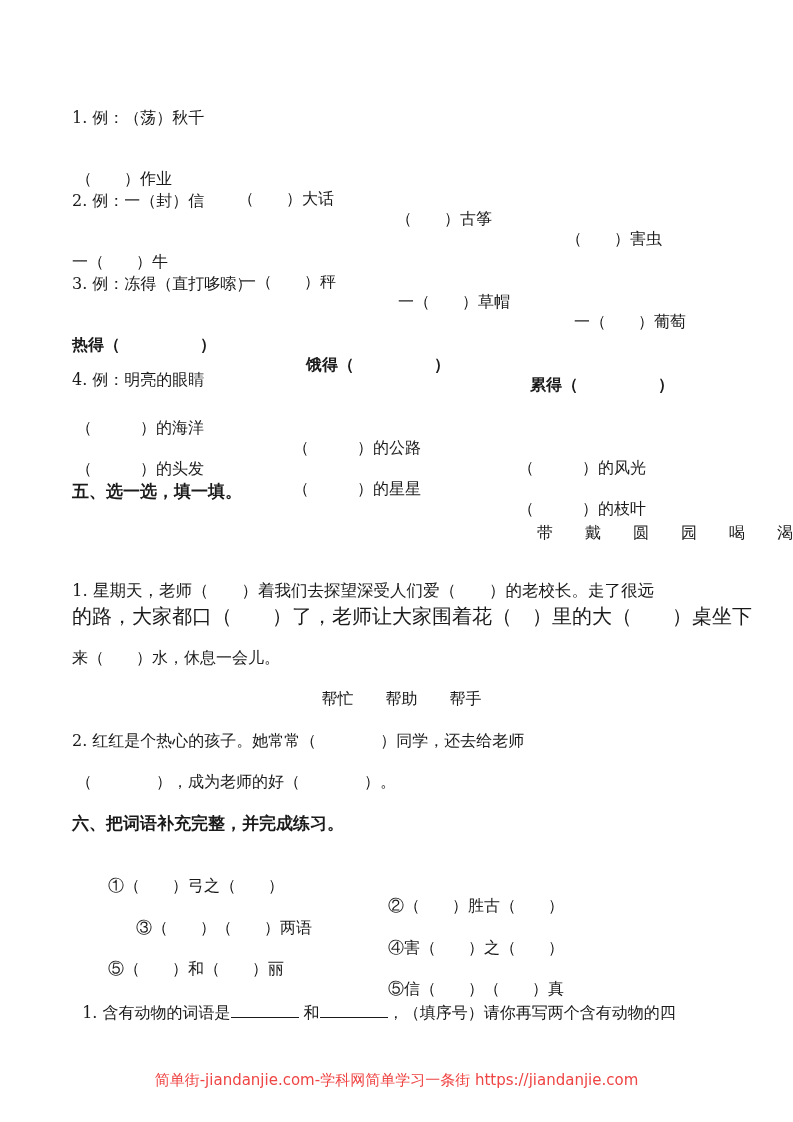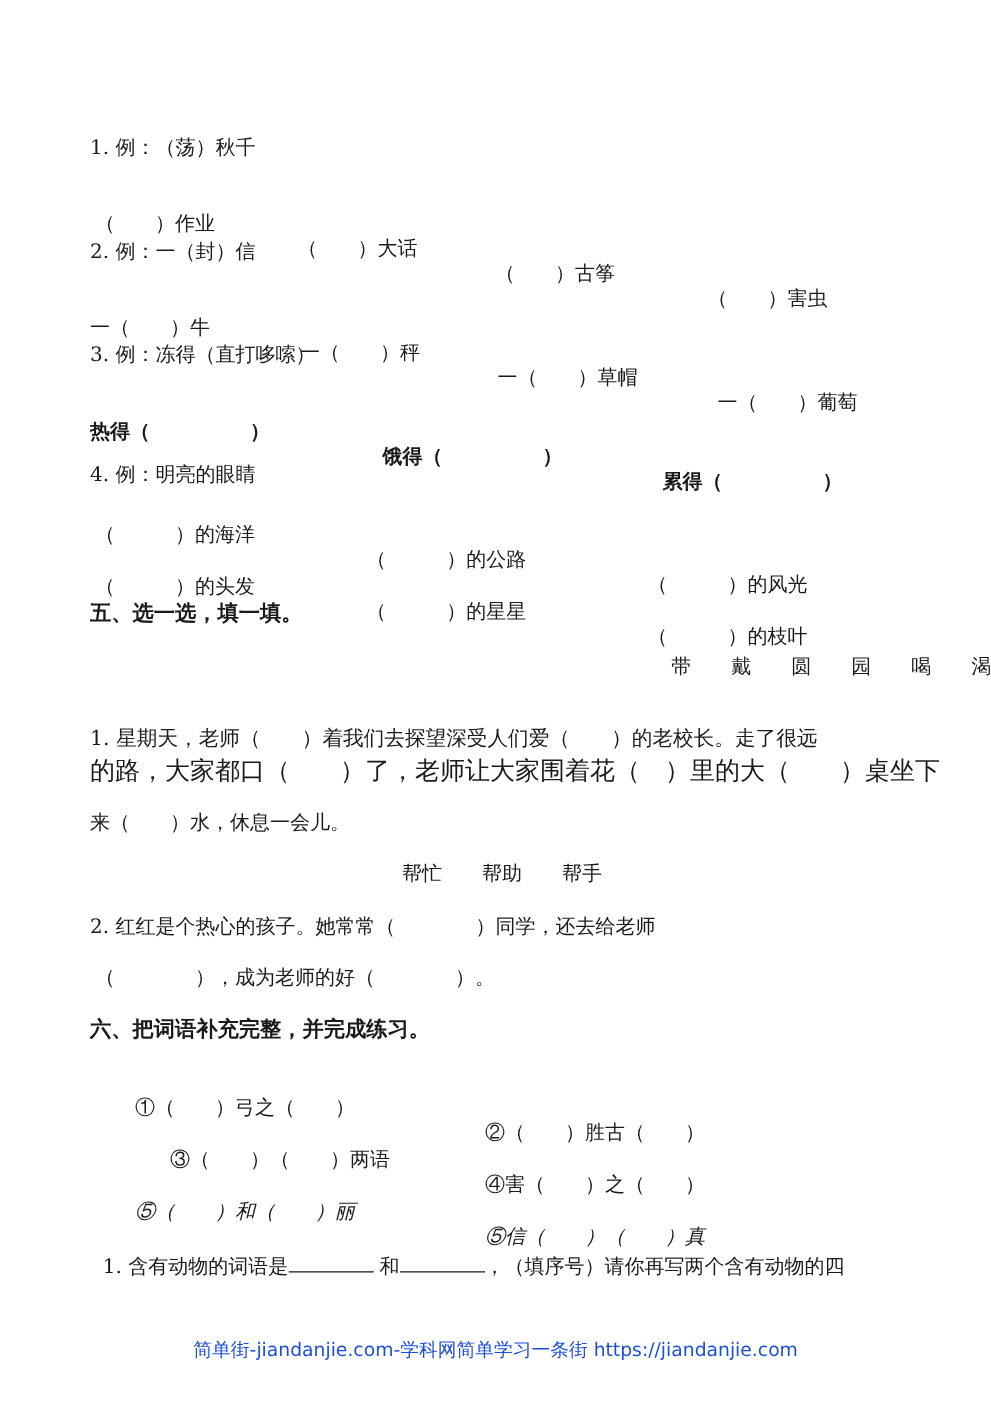--- a/index.html
+++ b/index.html
@@ -2,21 +2,21 @@
 <html><head>
   <meta charset="utf-8">
   <style>
     html, body { margin: 0; padding: 0; background: #ffffff; }
     body { width: 793px; height: 1122px; position: relative; overflow: hidden;
            font-family: "DejaVu Serif", "Liberation Serif", serif; color: #1a1a1a; }
     .line { position: absolute; font-size: 16px; line-height: 20px; white-space: pre; }
     .heading { font-weight: bold; font-size: 17px; font-family: "DejaVu Sans", "Liberation Sans", sans-serif; }
     .seg { position: absolute; white-space: pre; }
     .footer { position: absolute; left: 0; width: 793px; top: 1071px; text-align: center;
-              font-family: "DejaVu Sans", "Liberation Sans", sans-serif; font-size: 15px; color: #1d4ed8; }
+              font-family: "DejaVu Sans", "Liberation Sans", sans-serif; font-size: 15px; color: #ef4444; }
     .blank { display: inline-block; border-bottom: 1px solid #1a1a1a; width: 68px; height: 16px; vertical-align: baseline; }
   </style>
 </head>
 <body>
 
 <div class="line" style="left:72px; top:108px;">1. 例：（荡）秋千</div>
 <div class="line" style="top:149px; left:0; width:793px;">
   <span class="seg" style="left:76px;">（　　）作业</span>
   <span class="seg" style="left:238px;">（　　）大话</span>
   <span class="seg" style="left:396px;">（　　）古筝</span>
@@ -61,21 +61,21 @@
 
 <div class="line heading" style="left:72px; top:814px;font-family:Liberation Serif, serif;">六、把词语补充完整，并完成练习。</div>
 <div class="line" style="top:856px; left:0; width:712px;">
   <span class="seg" style="left:108px;">①（　　）弓之（　　）</span>
   <span class="seg" style="left:388px;">②（　　）胜古（　　）</span>
 </div>
 <div class="line" style="top:898px; left:0; width:793px;">
   <span class="seg" style="left:108px;margin-left:28px;">③（　　）（　　）两语</span>
   <span class="seg" style="left:388px;">④害（　　）之（　　）</span>
 </div>
-<div class="line" style="top:939px; left:0; width:675px;font-style:italic;">
+<div class="line" style="top:939px; left:0; width:675px;">
   <span class="seg" style="left:108px;">⑤（　　）和（　　）丽</span>
   <span class="seg" style="left:388px;">⑤信（　　）（　　）真</span>
 </div>
 <div class="line" style="left:72px; top:981px;">
   <span>1. 含有动物的词语是</span><span class="blank"></span><span> 和</span><span class="blank"></span><span>，（填序号）请你再写两个含有动物的四</span>
 </div>
 
 <div class="footer">简单街-jiandanjie.com-学科网简单学习一条街 https://jiandanjie.com</div>
 
 </body></html>

